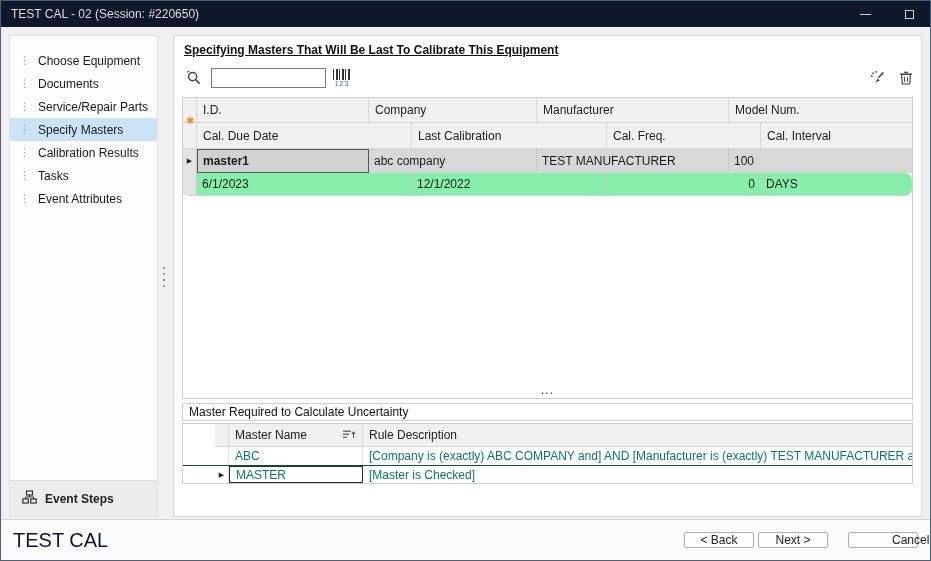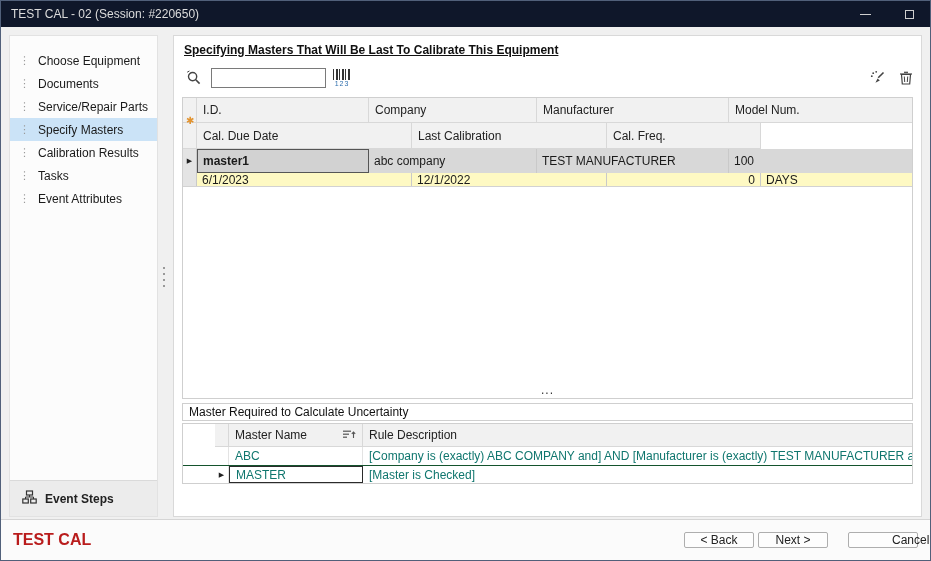--- a/index.html
+++ b/index.html
@@ -62,21 +62,21 @@
   .tb-icon { cursor:pointer; margin-left:13px; display:flex; align-items:center; }
 
   
   .grid { position:relative; flex:1; border:1px solid #cfcfcf; display:flex; flex-direction:column; background:#fff; overflow:hidden; }
   .hrow1, .drow1 { display:grid; grid-template-columns:14px 172px 168px 192px 1fr; }
   .hrow2, .drow2 { display:grid; grid-template-columns:14px 215px 195px 154px 1fr; }
   .hrow1 { height:25px; } .hrow2 { height:26px; }
   .hcell { background:#f1f1f1; border-right:1px solid #d8d8d8; border-bottom:1px solid #d8d8d8; display:flex; align-items:center; padding:0 6px; font-size:12px; color:#222; }
   .gutter { background:#f1f1f1; border-right:1px solid #d8d8d8; border-bottom:1px solid #d8d8d8; display:flex; align-items:center; justify-content:center; }
   .drow1 { height:24px; background:#d8d8d8; }
-  .drow2 { height:14px; background:#fef9c3; border-bottom:1px solid #d2d2d2; }
+  .drow2 { height:23px; background:#86efac; border-bottom:1px solid #d2d2d2;border-radius:7px; }
   .dcell { display:flex; align-items:center; padding:0 5px; font-size:12px; color:#1a1a1a; border-right:1px solid #c9c9c9; overflow:hidden; white-space:nowrap; }
   .dgutter { background:#e4e4e4; border-right:1px solid #c9c9c9; display:flex; align-items:center; justify-content:center; }
   .row-arrow { font-size:7px; color:#222; }
   .cell-focused { border:1px solid #555 !important; background:#d2d2d2; font-weight:bold; }
   .num-right { justify-content:flex-end; }
   .grid-body { flex:1; background:#fff; }
   .grid-ellipsis { height:16px; display:flex; align-items:center; justify-content:center; font-size:12px; color:#333; letter-spacing:1px; }
   .new-row-marker { position:absolute; left:3px; top:18px; color:#e2932f; font-size:10px; line-height:10px; }
 
   
@@ -90,21 +90,21 @@
   .lg-cell { display:flex; align-items:center; padding:0 6px; font-size:12px; color:#0f766e; border-right:1px solid #e3e3e3; overflow:hidden; white-space:nowrap; }
   .lg-gutter { border-right:1px solid #e3e3e3; display:flex; align-items:center; justify-content:center; }
   .edit-cell { border:1px solid #2b2b2b !important; background:#fff; }
 
   
   .footerbar {
     position:absolute; left:0; right:0; bottom:0; height:41px;
     background:#fbfbfb; border-top:1px solid #d5d5d5;
     display:flex; align-items:center; padding:0 12px;
   }
-  .footer-title { font-size:16px; font-weight:bold; color:#b91c1c; }
+  .footer-title { font-size:20px; font-weight:normal; color:#0f172a; }
   .footer-spacer { flex:1; }
   .btn {
     width:70px; height:16px; background:#fdfdfd; border:1px solid #aeaeae; border-radius:2px;
     font-size:12px; color:#222; font-family:"Liberation Sans",sans-serif; cursor:pointer; margin-left:4px;
   }
   .btn-cancel { margin-left:20px;padding-left:43px; }
 </style>
 </head>
 <body>
 
@@ -215,20 +215,21 @@
           <div class="hcell">I.D.</div>
           <div class="hcell">Company</div>
           <div class="hcell">Manufacturer</div>
           <div class="hcell" style="border-right:none;">Model Num.</div>
         </div>
         <div class="hrow2">
           <div class="gutter"></div>
           <div class="hcell">Cal. Due Date</div>
           <div class="hcell">Last Calibration</div>
           <div class="hcell">Cal. Freq.</div>
+          <div class="hcell" style="border-right:none;">Cal. Interval</div>
         </div>
         <div class="drow1">
           <div class="dgutter">
               <span class="row-arrow">▶</span>
             </div>
           <div class="dcell cell-focused">master1</div>
           <div class="dcell">abc company</div>
           <div class="dcell">TEST MANUFACTURER</div>
           <div class="dcell" style="border-right:none;">100</div>
         </div>

